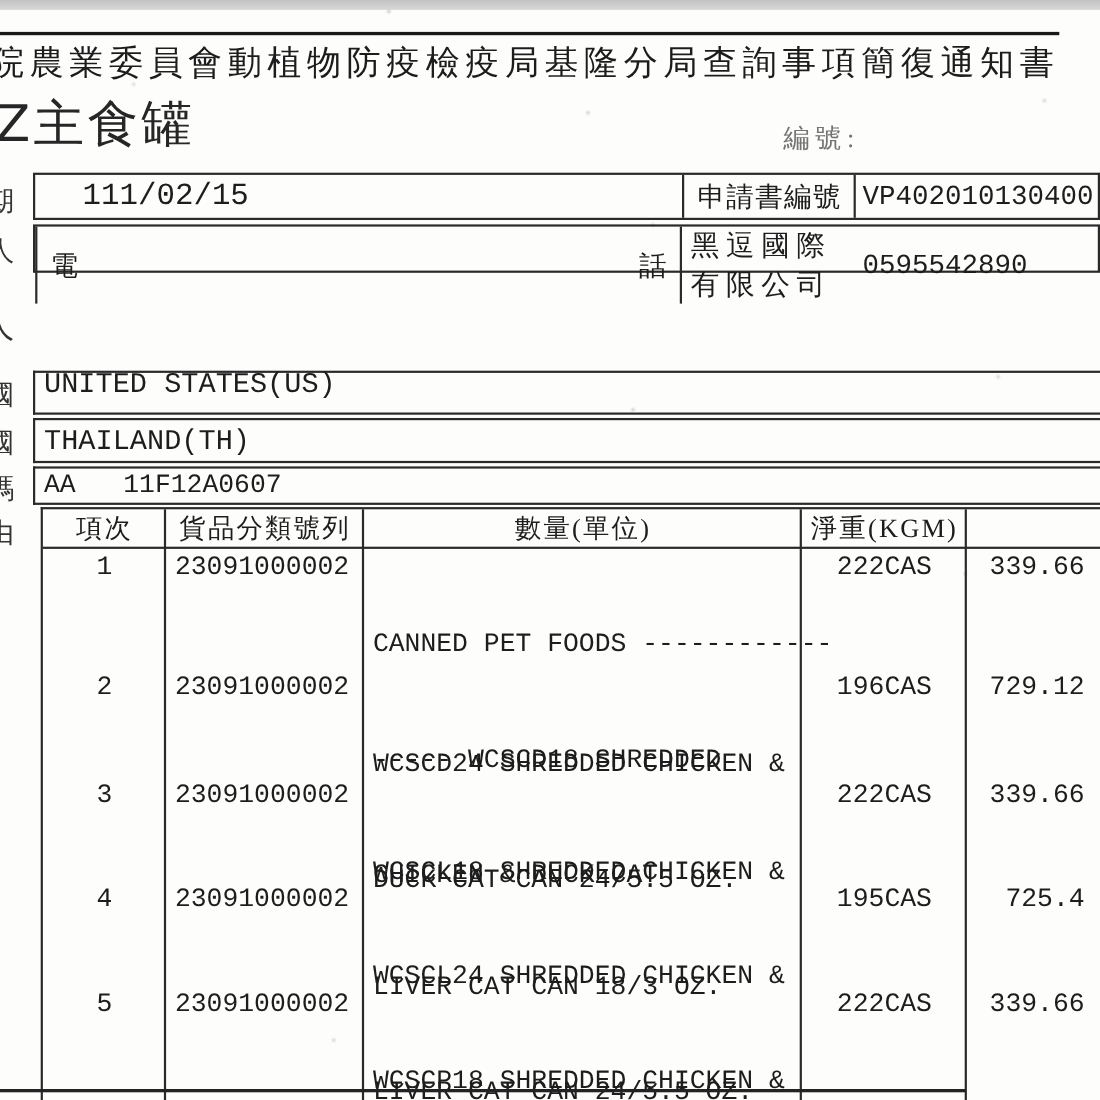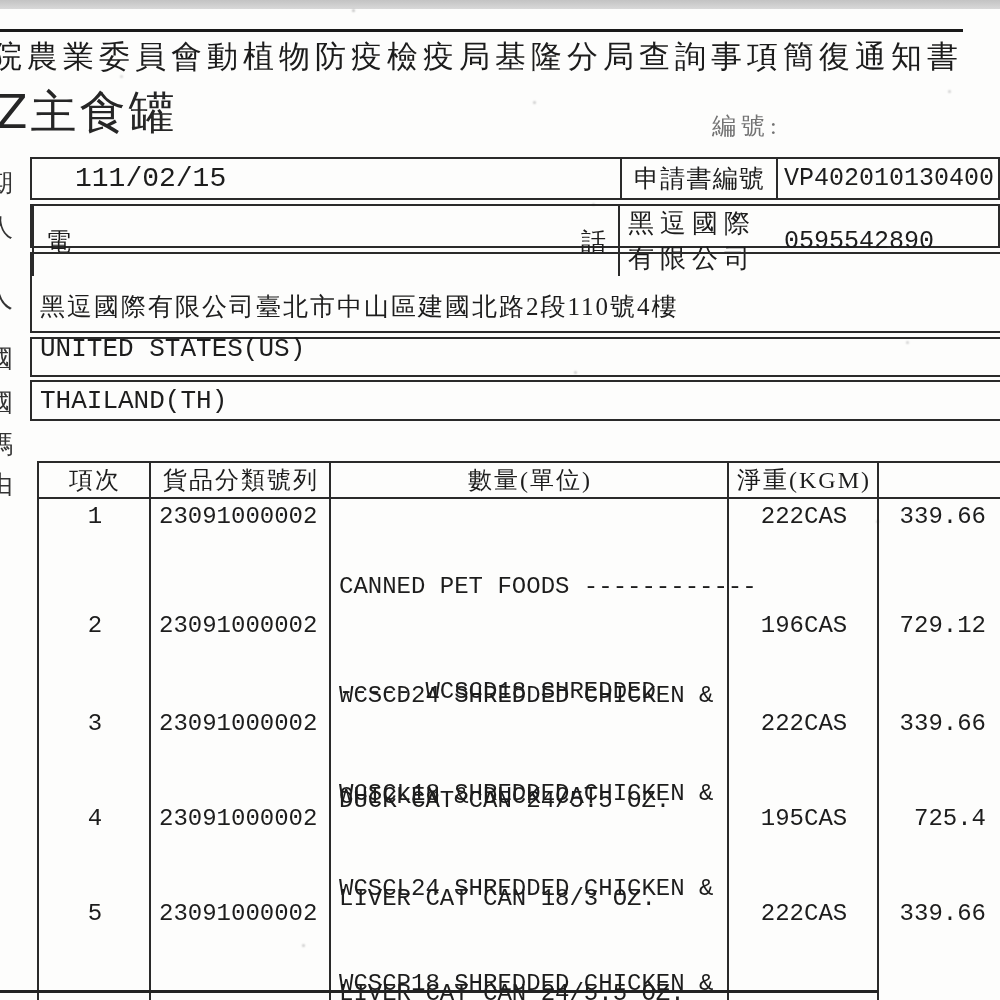--- a/index.html
+++ b/index.html
@@ -90,32 +90,32 @@
     <div class="cell lbl cjk">申請書編號</div>
     <div class="cell rval mono">VP402010130400</div>
   </div>
 
   <div class="irow" style="top:204px;height:44px">
     <div class="cell lbl cjk">電 話</div>
     <div class="cell valcjk cjk">黑逗國際有限公司</div>
     <div class="cell rval mono">0595542890</div>
   </div>
 
-  <div class="irow full" style="top:252px;height:81px">
-    <div class="addr cjk">黑逗國際有限公司臺北市中山區建國北路2段110號4樓</div>
-  </div>
 
   <div class="irow full" style="top:337px;height:40px">
     <div class="cell valmono mono" style="height:20px">UNITED STATES(US)</div>
   </div>
 
   <div class="irow full" style="top:380px;height:41px">
     <div class="cell valmono mono" style="height:37px">THAILAND(TH)</div>
   </div>
 
+  <div class="irow full" style="top:424px;height:35px">
+    <div class="cell valcode mono" style="height:31px">AA   11F12A0607</div>
+  </div>
 
   <div class="itable">
     <div class="vline" style="left:110px"></div>
     <div class="vline" style="left:290px"></div>
     <div class="vline" style="left:688px"></div>
     <div class="vline" style="left:838px"></div>
 
     <div class="ihead">
       <div class="hc cjk">項次</div>
       <div class="hc cjk">貨品分類號列</div>

